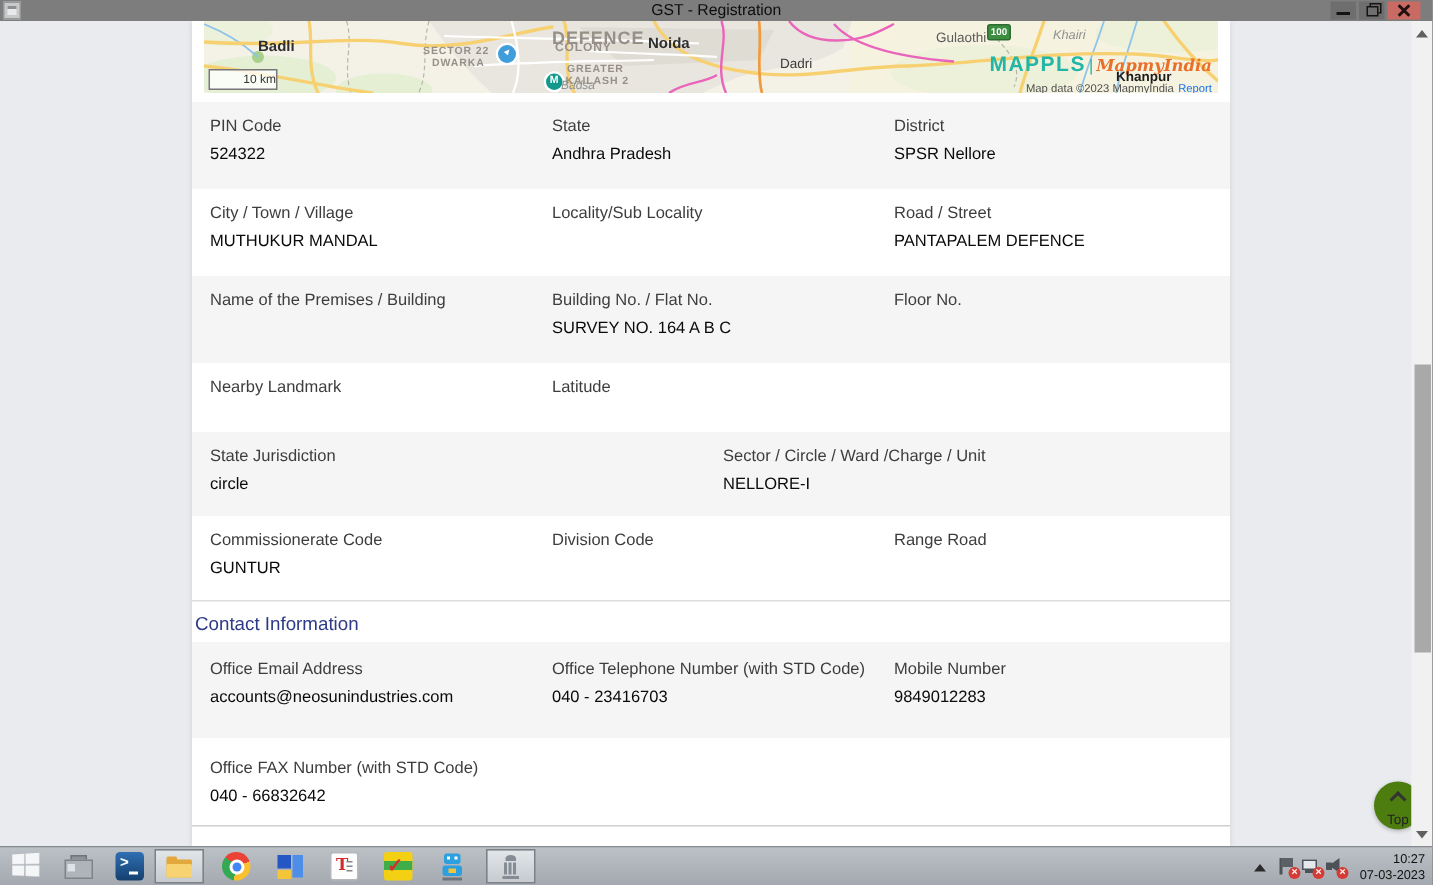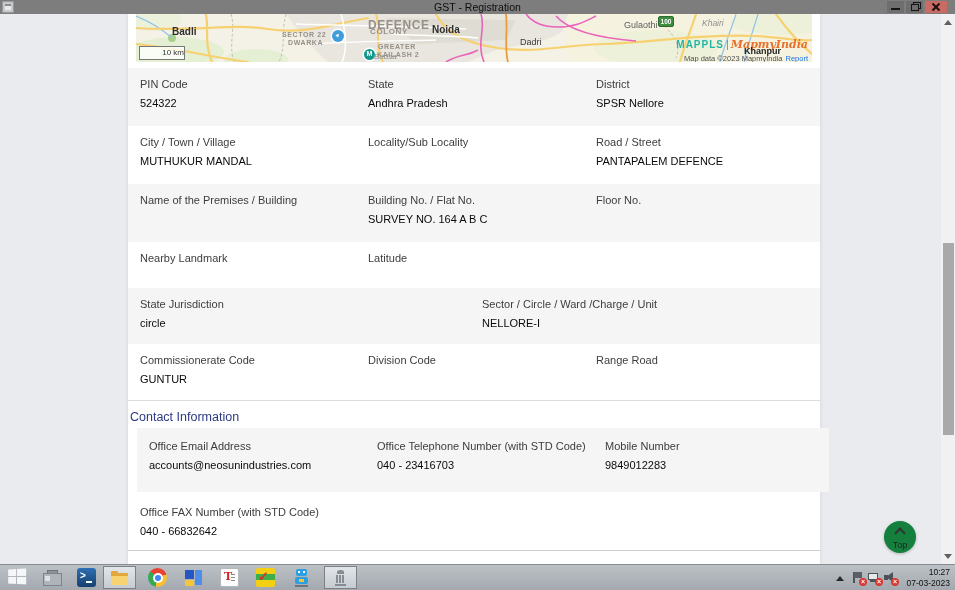--- a/index.html
+++ b/index.html
@@ -36,43 +36,43 @@
   .poi{position:absolute;border-radius:50%;z-index:4;box-shadow:0 0 0 1.5px #fff;}
   .poi-air{left:196px;top:16px;width:12px;height:12px;background:#3f9ddb;}
   .poi-air b{position:absolute;left:3px;top:2px;color:#fff;font-size:6px;transform:rotate(40deg);}
   .poi-metro{left:228px;top:35px;width:11px;height:11px;background:#12998c;}
   .poi-metro::before{content:"M";position:absolute;left:0;right:0;top:1px;text-align:center;color:#fff;font-size:7px;font-weight:bold;}
   .rbadge{position:absolute;left:522px;top:2px;min-width:14px;height:9px;background:#3e8e41;border:1px solid #2d6b30;
     border-radius:2px;color:#fff;font-size:6.5px;font-weight:bold;text-align:center;line-height:9px;z-index:5;}
   .mscale{position:absolute;left:3px;top:32px;width:44px;height:12px;background:rgba(255,255,255,.8);
     border:1px solid #777;font-size:8px;color:#333;text-align:right;line-height:12px;z-index:6;}
   .mlogo{position:absolute;right:4px;top:20px;z-index:6;white-space:nowrap;}
-  .mlogo .b1{color:#23b5a5;font-weight:bold;font-size:10px;letter-spacing:1px;}
+  .mlogo .b1{color:#23b5a5;font-weight:bold;font-size:14px;letter-spacing:1px;}
   .mlogo .sep{color:#23b5a5;font-size:11px;margin:0 2px;}
   .mlogo .b2{color:#e8702a;font-weight:bold;font-style:italic;font-size:11px;font-family:"DejaVu Serif",serif;}
   .mattr{position:absolute;right:4px;top:40px;font-size:7.5px;color:#4f4f4f;z-index:6;white-space:nowrap;}
   .mattr .rep{color:#1a73e8;margin-left:3px;}
   .khanpur{left:608px;top:32px;font-size:9px;font-weight:bold;color:#1c1c1c;z-index:7;}
   
   .frow{position:absolute;left:0;width:692px;box-sizing:border-box;padding:10px 0 0 12px;display:grid;}
   .g3{grid-template-columns:228px 228px auto;}
   .g2{grid-template-columns:342px auto;}
   .gray{background:#f5f5f5;}
   .flabel{font-size:11px;color:#3d3d3d;line-height:13px;}
   .fvalue{font-size:11px;color:#0a0a0a;line-height:13px;margin-top:6px;}
   .r0{top:54px;height:58px;} .r1{top:112px;height:58px;} .r2{top:170px;height:58px;}
   .r3{top:228px;height:46px;} .r4{top:274px;height:56px;} .r5{top:330px;height:56px;}
   .section-head{position:absolute;left:0;top:386px;width:692px;box-sizing:border-box;
     border-top:1px solid #dcdcdc;padding:6px 4px 0 2px;}
   .section-head span{font-size:12.5px;color:#2e3a87;}
-  .cr0{top:414px;height:64px;padding-top:12px;margin-left:9px;} .cr1{top:478px;height:58px;padding-top:14px;}
+  .cr0{top:414px;height:64px;padding-top:12px;} .cr1{top:478px;height:58px;padding-top:14px;}
   .bottomline{position:absolute;left:0;top:536px;width:692px;height:1px;background:#cfcfcf;}
   
-  .topbtn{position:absolute;left:884px;top:507px;width:32px;height:32px;border-radius:50%;
-    background:#15803d;box-shadow:0 1px 3px rgba(0,0,0,.25);text-align:center;z-index:20;}
+  .topbtn{position:absolute;left:916px;top:507px;width:32px;height:32px;border-radius:50%;
+    background:#4d7c0f;box-shadow:0 1px 3px rgba(0,0,0,.25);text-align:center;z-index:20;}
   .topbtn .chev{display:inline-block;margin-top:8px;width:6px;height:6px;border-left:2px solid #333;
     border-top:2px solid #333;transform:rotate(45deg);}
   .topbtn .tlabel{font-size:9px;color:#222;margin-top:-1px;}
   
   .scroll{position:absolute;right:0;top:14px;width:14px;height:551px;background:#f1f1f1;z-index:40;}
   .s-up{position:absolute;left:3px;top:6px;width:0;height:0;border-left:4px solid transparent;
     border-right:4px solid transparent;border-bottom:5px solid #606060;}
   .s-down{position:absolute;left:3px;bottom:6px;width:0;height:0;border-left:4px solid transparent;
     border-right:4px solid transparent;border-top:5px solid #606060;}
   .s-thumb{position:absolute;left:2px;width:11px;top:229px;height:192px;background:#a9a9a9;}

